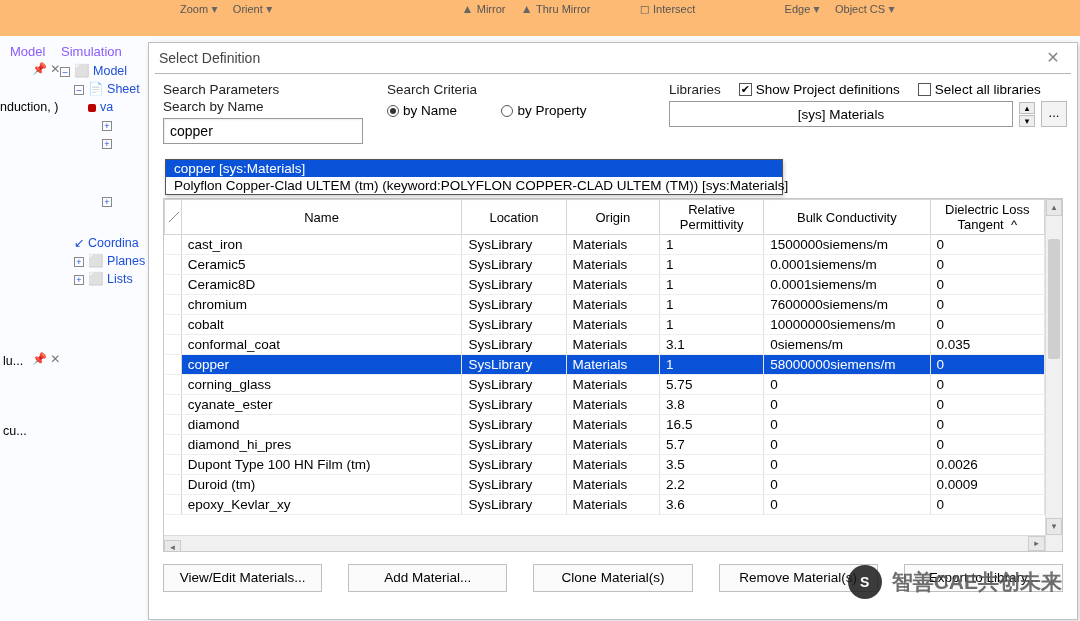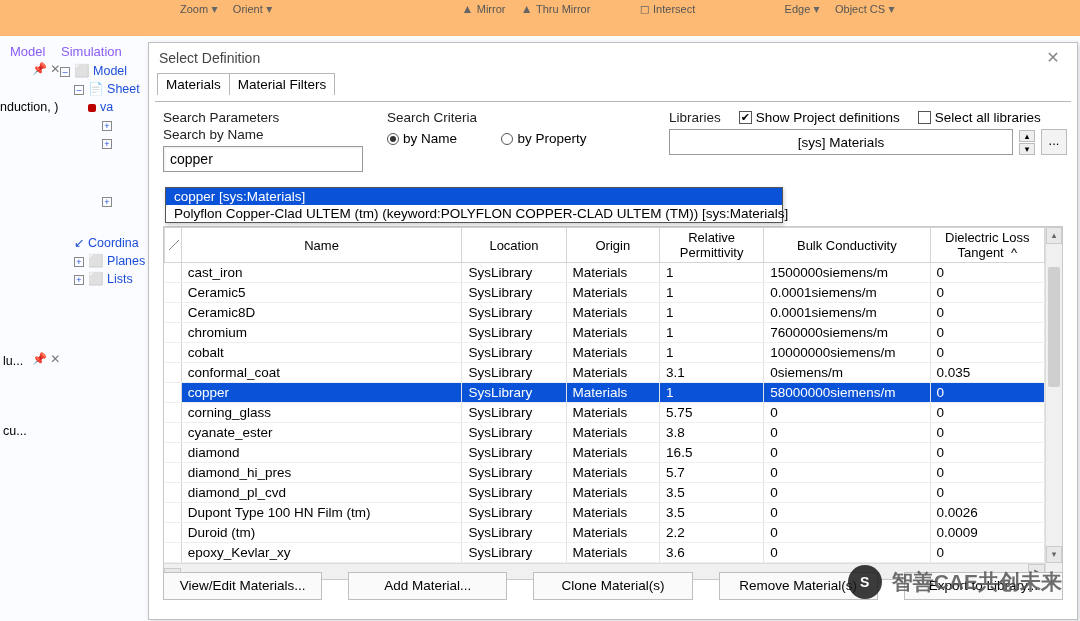--- a/index.html
+++ b/index.html
@@ -100,21 +100,21 @@
   .grid td.mark { width:14px; border-right:1px solid #d5d5d5; background:#fff;}
   tr.selrow td { background:#0a53d8; color:#fff; }
   .grid-scroll { position:absolute; right:0; top:0; bottom:0; width:17px; background:#f0f0f0; border-left:1px solid #dcdcdc;}
   .grid-scroll .ar { height:17px; background:#e8e8e8; border:1px solid #ccc; font-size:9px; text-align:center; line-height:15px; color:#666;}
   .grid-scroll .thumb { position:absolute; left:2px; right:2px; top:40px; height:120px; background:#cfcfcf; border-radius:2px;}
   .grid-hscroll { position:absolute; left:0; right:17px; bottom:0; height:16px; background:#f0f0f0; border-top:1px solid #dcdcdc;}
   .grid-hscroll .arh { width:17px; height:15px; display:inline-block; background:#e8e8e8; border:1px solid #ccc; font-size:9px; text-align:center; line-height:13px; color:#666;}
   .grid-hscroll .arh.right{ float:right;}
 
   
-  .btn-row { position:absolute; left:8px; right:8px; top:470px; display:flex; gap:26px; justify-content:space-between;}
+  .btn-row { position:absolute; left:8px; right:8px; top:490px; display:flex; gap:26px; justify-content:space-between;}
   .btn { flex:1; max-width:170px; height:28px; border:1px solid #bfbfbf; background:#fafafa; font-size:13.5px; text-align:center; line-height:26px; cursor:pointer;}
 
   
   .watermark { position:absolute; right:18px; bottom:22px; display:flex; align-items:center; gap:10px; opacity:0.85;}
   .wm-circle { width:34px; height:34px; border-radius:50%; background:#1a1a1a; color:#fff; display:flex; align-items:center; justify-content:center; font-size:14px; font-weight:bold;}
   .wm-text { font-size:21px; color:#555; font-weight:600;}
 </style>
 </head>
 <body>
 
@@ -148,23 +148,20 @@
   </div>
   <div class="pin-close2">📌 ✕</div>
   <div class="left-strip2">lu...</div>
   <div class="left-strip3">cu...</div>
 </div>
 
 <div class="dialog">
   <div class="dlg-titlebar">
     <span>Select Definition</span>
     <span class="dlg-close">✕</span>
-  </div>
-  <div class="tabbar">
-    <span class="tab">Materials</span><span class="tab inactive">Material Filters</span>
   </div>
   <div class="tab-content">
 
     <div class="search-col">
       <div class="sect-title">Search Parameters</div>
       <div class="sub-label">Search by Name</div>
       <input class="search-input" value="copper" style="">
     </div>
 
     <div class="criteria-col">
@@ -323,29 +320,20 @@
               <td class="mark"></td>
               <td>diamond_hi_pres</td>
               <td>SysLibrary</td>
               <td>Materials</td>
               <td>5.7</td>
               <td>0</td>
               <td>0</td>
             </tr>
             <tr>
               <td class="mark"></td>
-              <td>diamond_pl_cvd</td>
-              <td>SysLibrary</td>
-              <td>Materials</td>
-              <td>3.5</td>
-              <td>0</td>
-              <td>0</td>
-            </tr>
-            <tr>
-              <td class="mark"></td>
               <td>Dupont Type 100 HN Film (tm)</td>
               <td>SysLibrary</td>
               <td>Materials</td>
               <td>3.5</td>
               <td>0</td>
               <td>0.0026</td>
             </tr>
             <tr>
               <td class="mark"></td>
               <td>Duroid (tm)</td>

